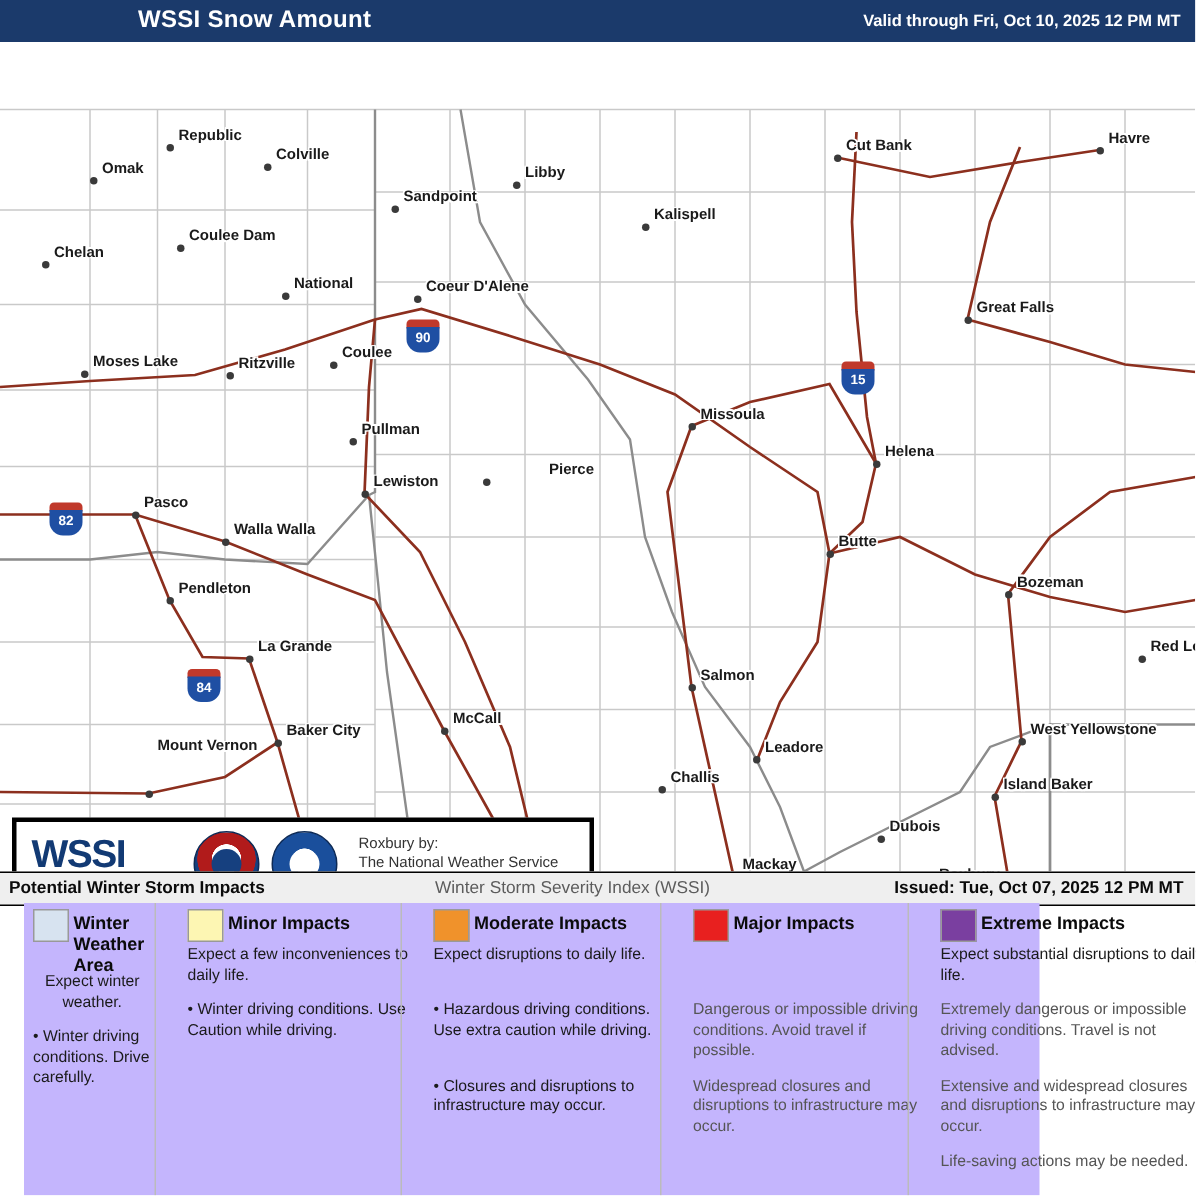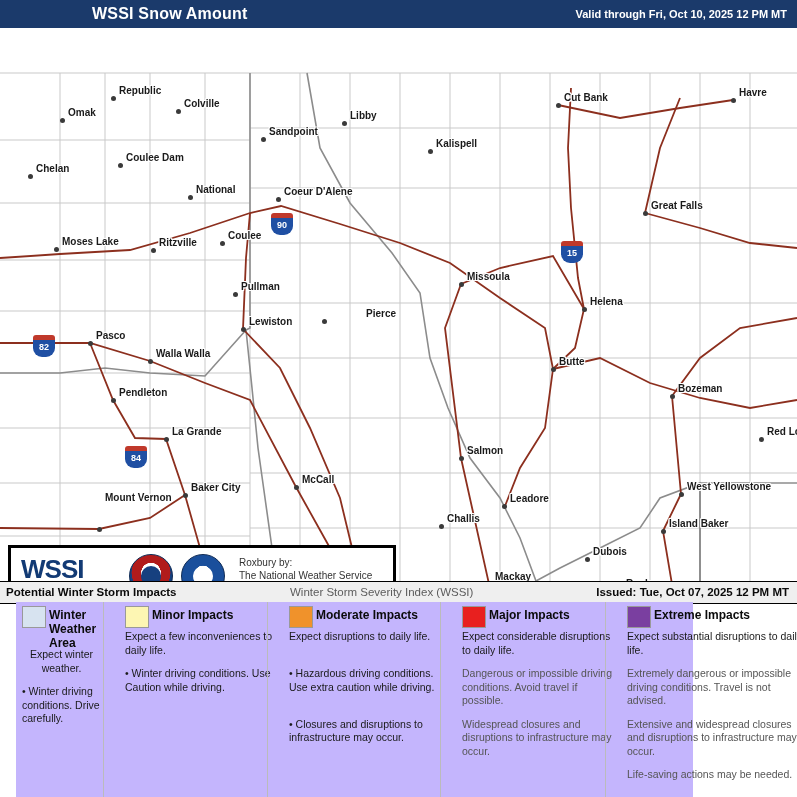--- a/index.html
+++ b/index.html
@@ -277,21 +277,20 @@
       <div class="col" style="left: 267px; width: 173px;">
         <div class="swatch" style="left: 6px; background: rgb(240, 146, 43);"></div>
         <div class="ctitle" style="left: 33px; top: 6px; width: 135px;">Moderate Impacts</div>
         <div class="body" style="left: 6px; top: 28px; width: 161px;">Expect disruptions to daily life.</div>
         <div class="body" style="left: 6px; top: 115.5px; width: 161px;">• Closures and disruptions to infrastructure may occur.</div>
         <div class="body" style="left: 6px; top: 65px; width: 161px;">• Hazardous driving conditions. Use extra caution while driving.</div>
       </div>
       <div class="col" style="left: 440px; width: 165px;">
         <div class="swatch" style="left: 6px; background: rgb(232, 32, 31);"></div>
         <div class="ctitle" style="left: 33px; top: 6px; width: 127px;">Major Impacts</div>
-        <div class="body" style="left: 6px; top: 28px; width: 153px;">Expect considerable disruptions to daily life.</div>
         <div class="body gray" style="left: 6px; top: 65px; width: 153px;">Dangerous or impossible driving conditions. Avoid travel if possible.</div>
         <div class="body gray" style="left: 6px; top: 115.5px; width: 153px;">Widespread closures and disruptions to infrastructure may occur.</div>
       </div>
       <div class="col" style="left: 605px; width: 192px;">
         <div class="swatch" style="left: 6px; background: rgb(122, 63, 160);"></div>
         <div class="ctitle" style="left: 33px; top: 6px; width: 154px;">Extreme Impacts</div>
         <div class="body" style="left: 6px; top: 28px; width: 180px;">Expect substantial disruptions to daily life.</div>
         <div class="body gray" style="left: 6px; top: 65px; width: 180px;">Extremely dangerous or impossible driving conditions. Travel is not advised.</div>
         <div class="body gray" style="left: 6px; top: 115.5px; width: 180px;">Extensive and widespread closures and disruptions to infrastructure may occur.</div>
         <div class="body gray" style="left: 6px; top: 166px; width: 180px;">Life-saving actions may be needed.</div>

